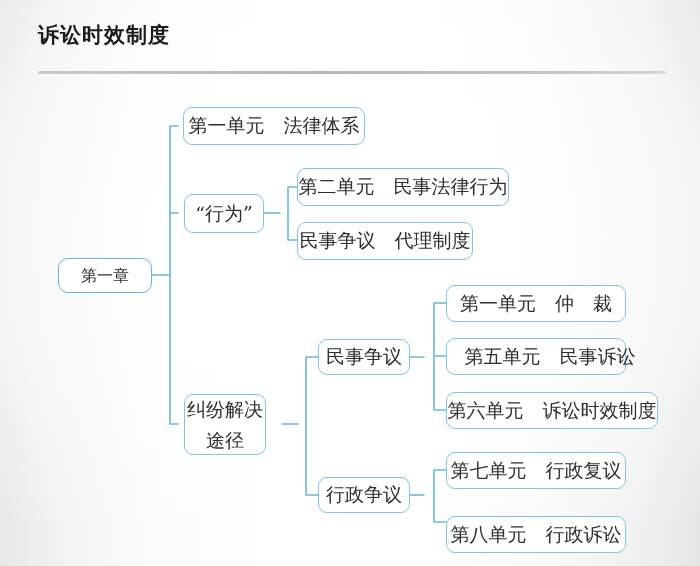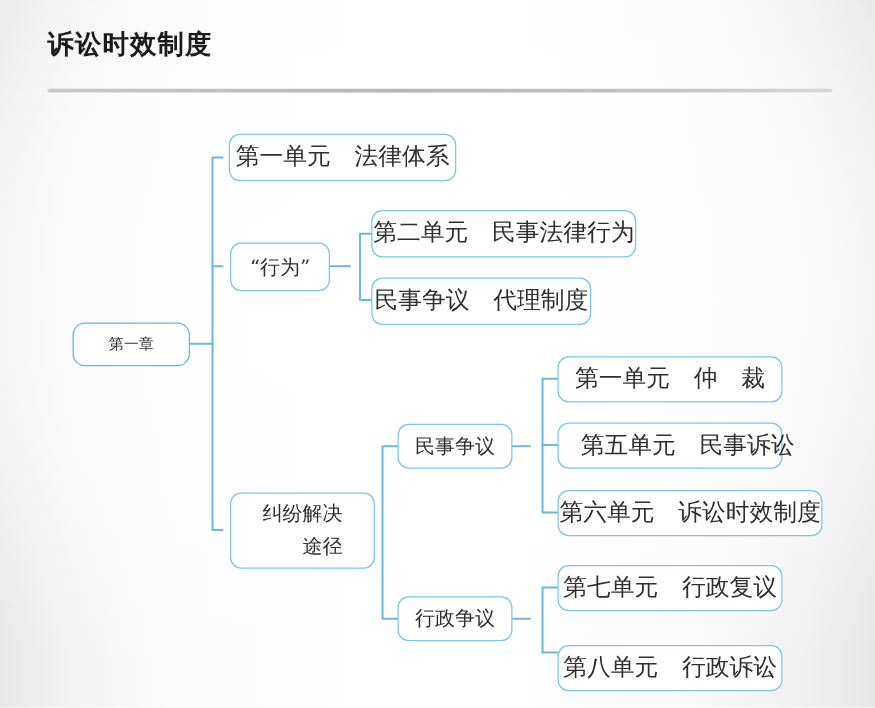--- a/index.html
+++ b/index.html
@@ -73,32 +73,31 @@
     box-sizing: border-box;
     background: #ffffff;
     border: 1.4px solid #7ec6e2;
     border-radius: 9px;
     display: flex;
     align-items: center;
     justify-content: center;
     text-align: center;
     color: #2e2e2e;
     font-family: "DejaVu Serif", "Liberation Serif", serif;
-    font-size: 12px;
+    font-size: 16px;
     line-height: 1.35;
     white-space: pre;
     z-index: 3;
   }
   .node.root {
     border: 1.8px solid #5fb8dd;
     border-radius: 10px;
   }
   .node.branch {
-    font-size: 16px;
-    text-align: right;
+    font-size: 19px;
   }
   .node.leaf {
     font-size: 19px;
   }
   .node.two-line {
     white-space: normal;
     line-height: 1.6;
   }
 </style>
 </head>
@@ -132,21 +131,21 @@
       <path d="M446,470 L434,470 L434,522 L446,522"></path>
     </g>
   </svg>
 
   <div class="node root" style="left:58px; top:258px; width:94px; height:35px;">第一章</div>
 
   <div class="node leaf" style="left:183px; top:107px; width:182px; height:38px;">第一单元　法律体系</div>
 
   <div class="node branch" style="left:184px; top:194px; width:80px; height:39px;">“行为”</div>
 
-  <div class="node branch two-line" style="left:184px; top:394px; width:116px; height:61px;font-family:Liberation Serif, serif;">
+  <div class="node branch two-line" style="left:184px; top:394px; width:82px; height:61px;">
     <span style="display:block;">纠纷解决<br>途径</span>
   </div>
 
   <div class="node leaf" style="left:297px; top:168px; width:212px; height:38px;">第二单元　民事法律行为</div>
 
   <div class="node leaf" style="left:297px; top:222px; width:176px; height:38px;">民事争议　代理制度</div>
 
   <div class="node branch" style="left:318px; top:339px; width:92px; height:36px;">民事争议</div>
 
   <div class="node branch" style="left:318px; top:477px; width:92px; height:36px;">行政争议</div>

